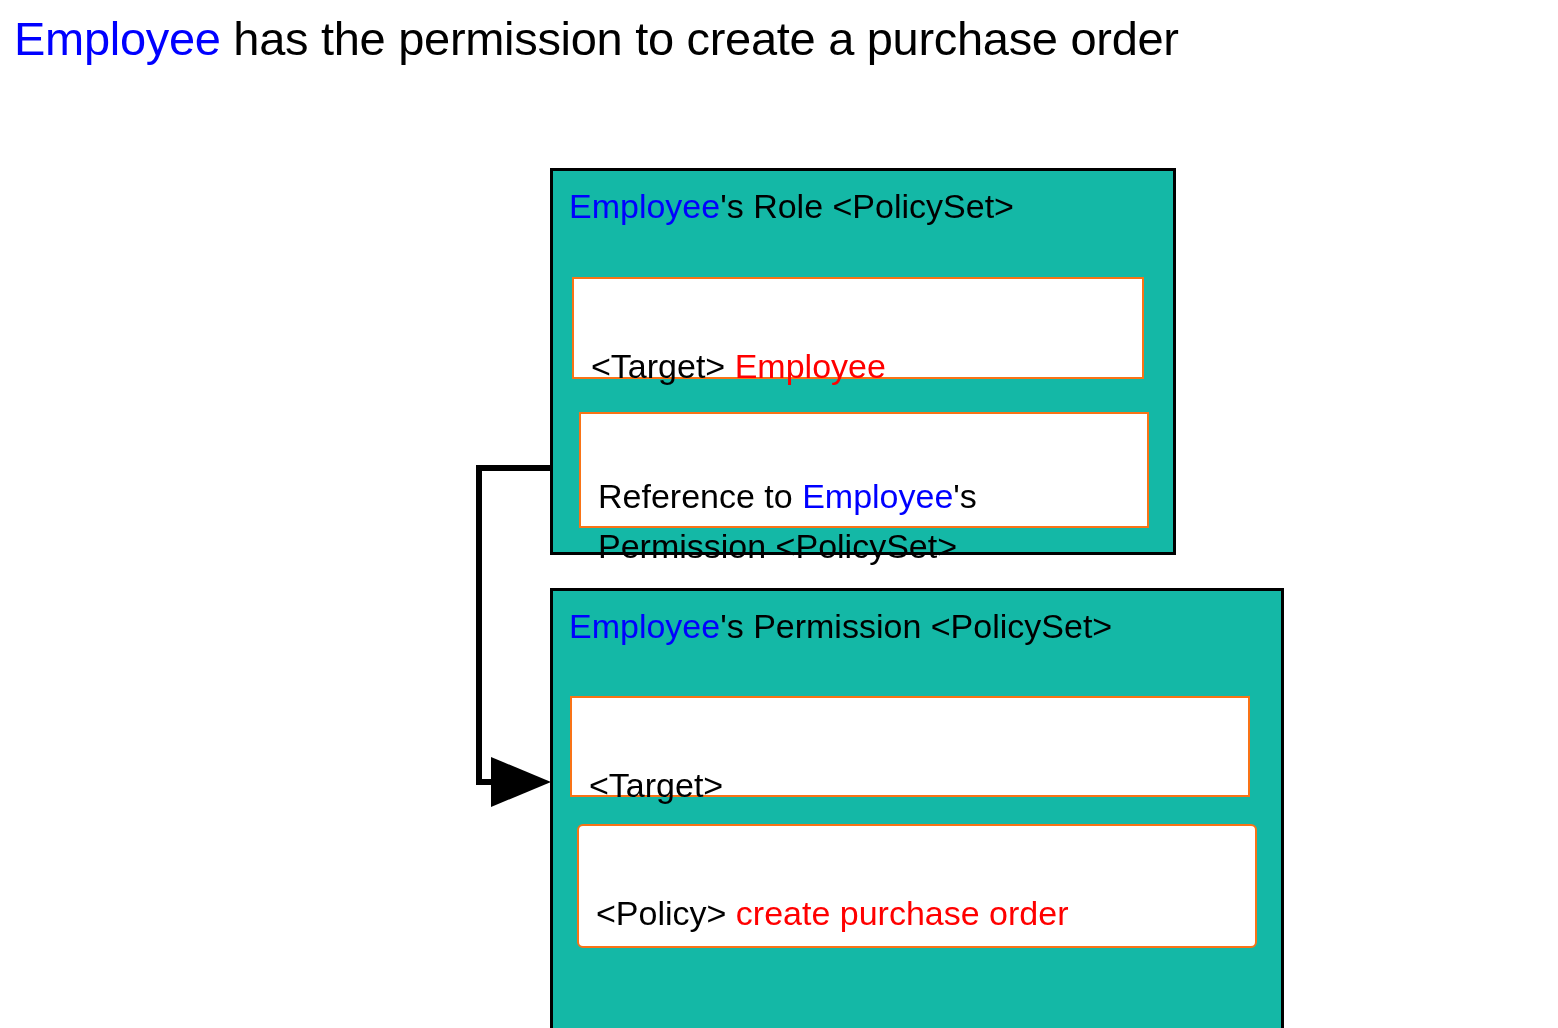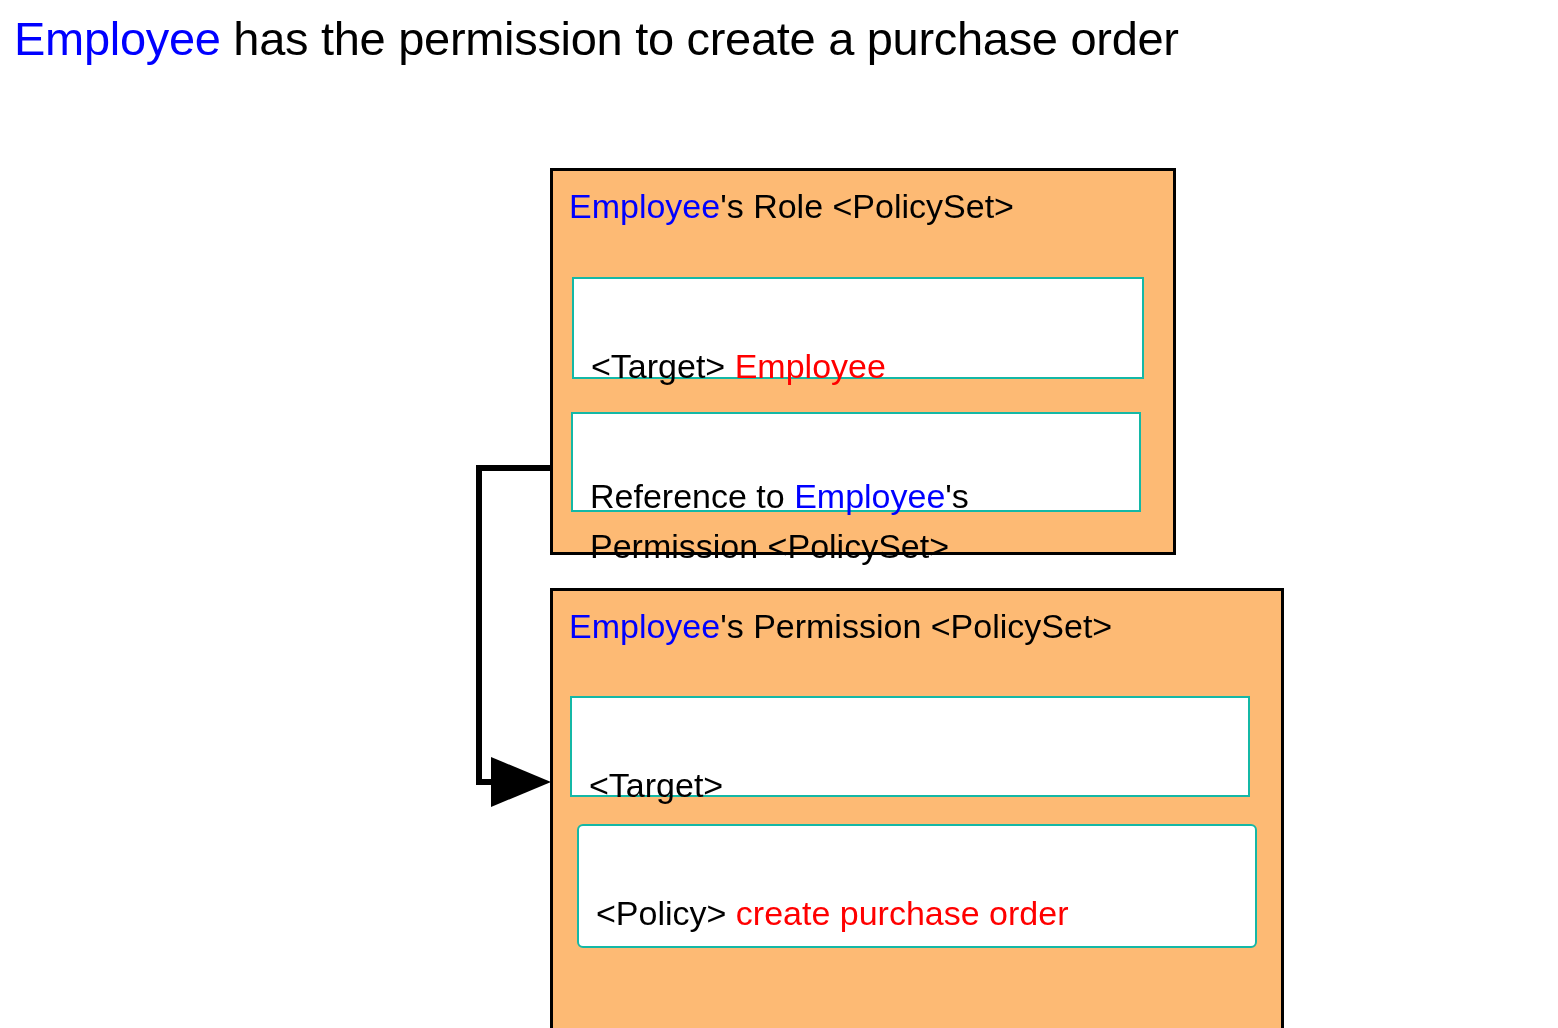--- a/index.html
+++ b/index.html
@@ -37,21 +37,21 @@
   }
   .blue { color: #0000ff; }
   .red  { color: #ff0000; }
   .black{ color: #000000; }
 
   
   .policyset {
     position: absolute;
     box-sizing: border-box;
     border: 3px solid #000000;
-    background: #fdba74;
+    background: #14b8a6;
   }
   #policyset-role {
     left: 550px;
     top: 168px;
     width: 626px;
     height: 387px;
   }
   #policyset-permission {
     left: 550px;
     top: 588px;
@@ -65,43 +65,43 @@
     line-height: 1.0;
     white-space: nowrap;
   }
   #policyset-role .policyset-title   { left: 16px; top: 18px; }
   #policyset-permission .policyset-title { left: 16px; top: 18px; }
 
   
   .element-box {
     position: absolute;
     box-sizing: border-box;
-    border: 2px solid #14b8a6;
+    border: 2px solid #f97316;
     background: #ffffff;
   }
   .element-text {
     position: absolute;
     left: 17px;
     top: 13px;
     font-size: 34px;
     line-height: 1.47;
     white-space: pre-line;
   }
 
   #role-target-box {
     left: 19px;
     top: 106px;
     width: 572px;
     height: 102px;
   }
   #role-reference-box {
-    left: 18px;
+    left: 26px;
     top: 241px;
     width: 570px;
-    height: 100px;
+    height: 116px;
   }
   #role-reference-box .element-text { top: 8px; }
 
   #perm-target-box {
     left: 17px;
     top: 105px;
     width: 680px;
     height: 101px;
   }
   #perm-policy-box {

